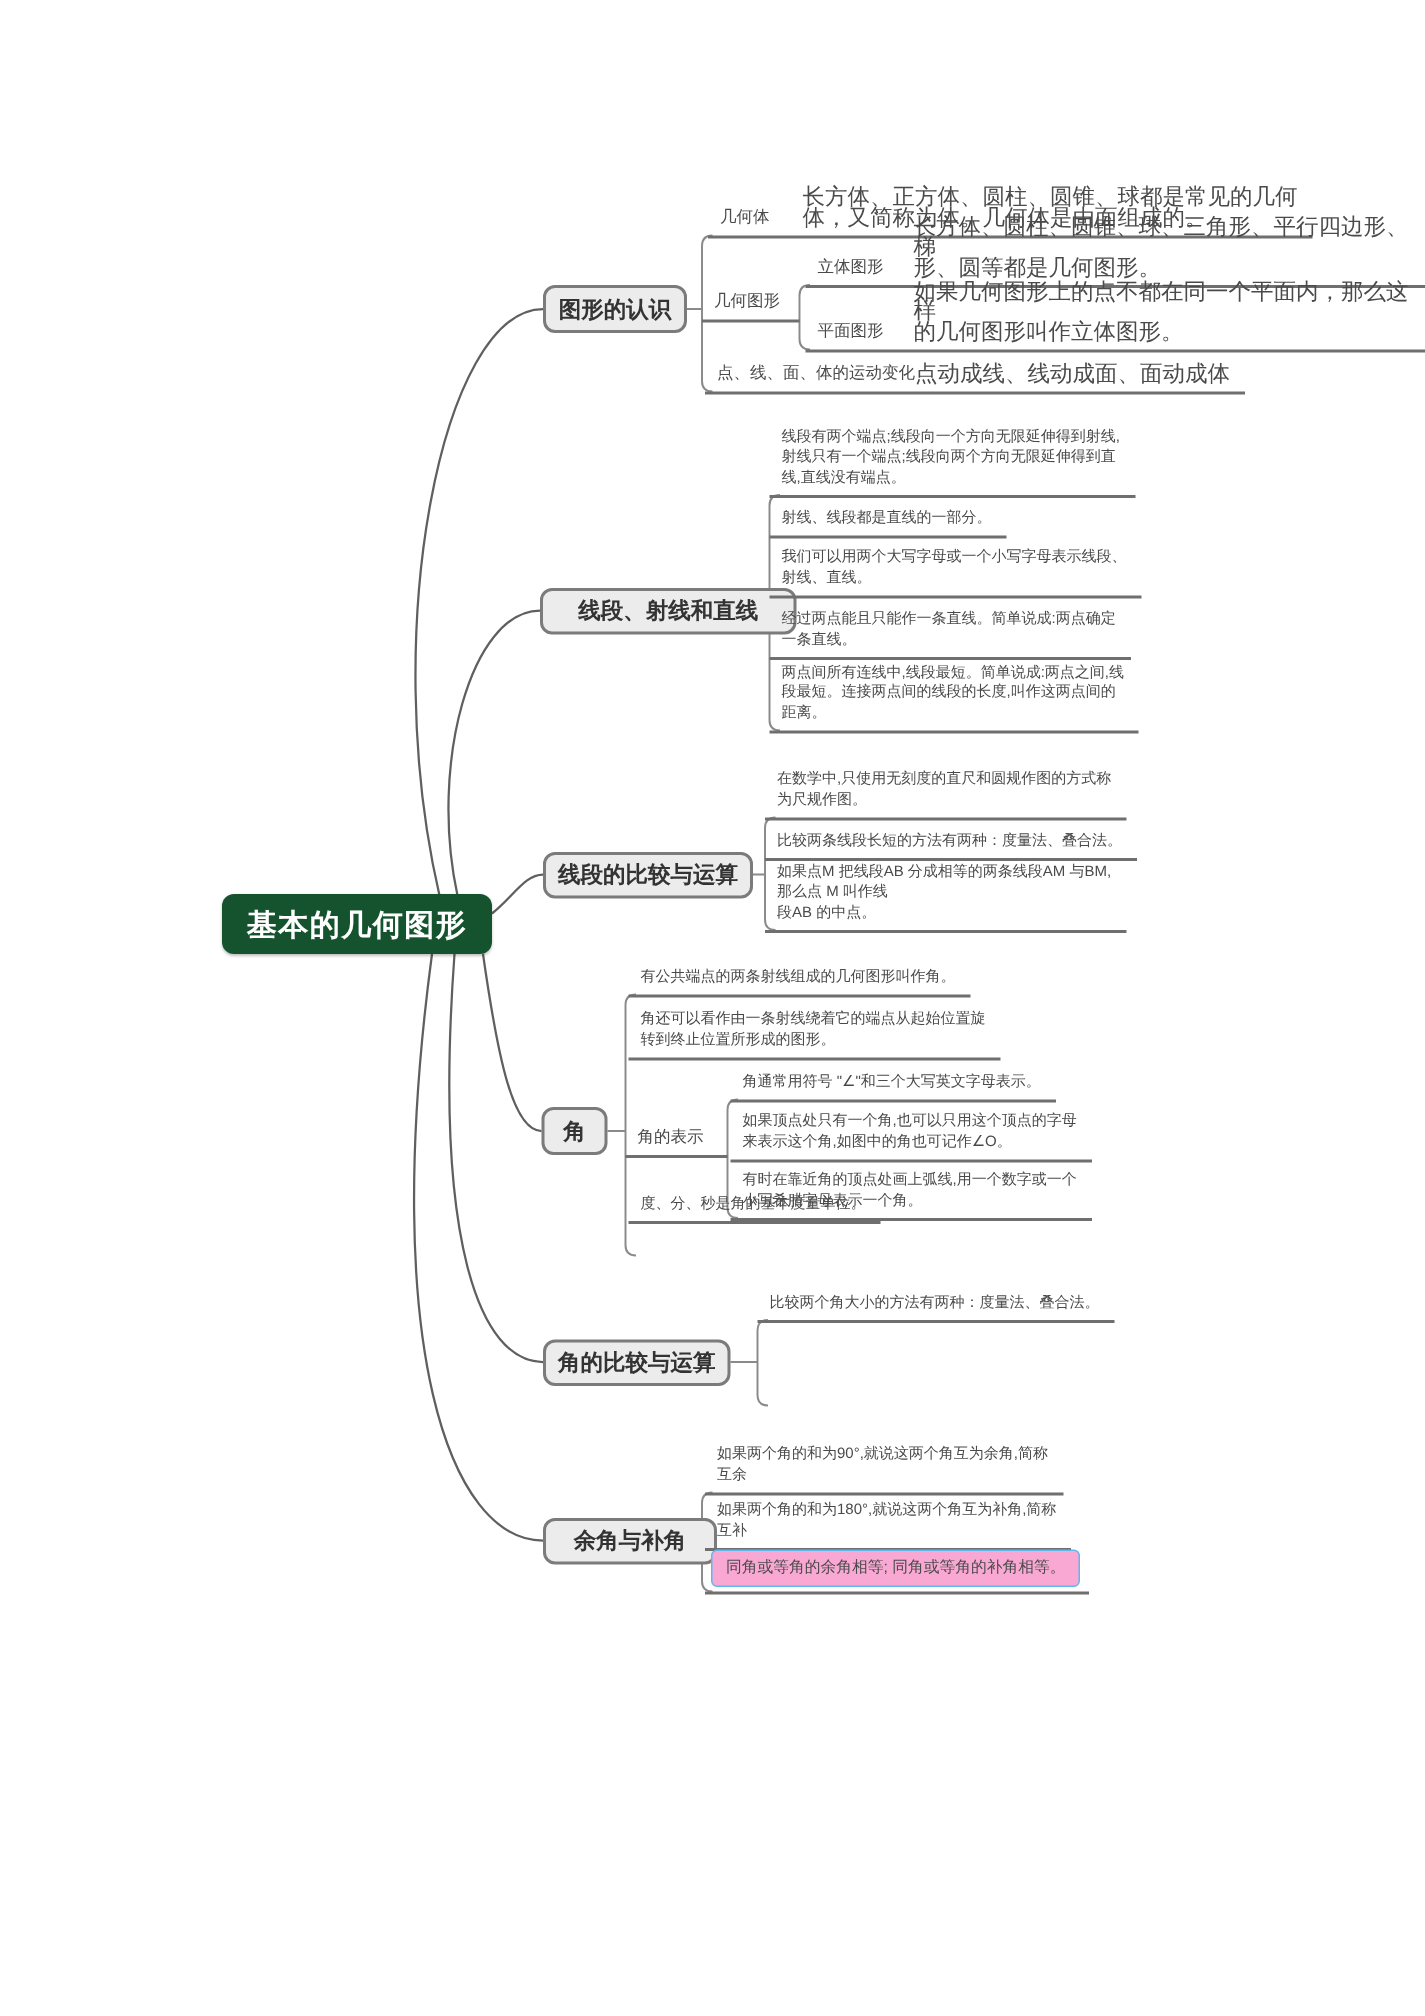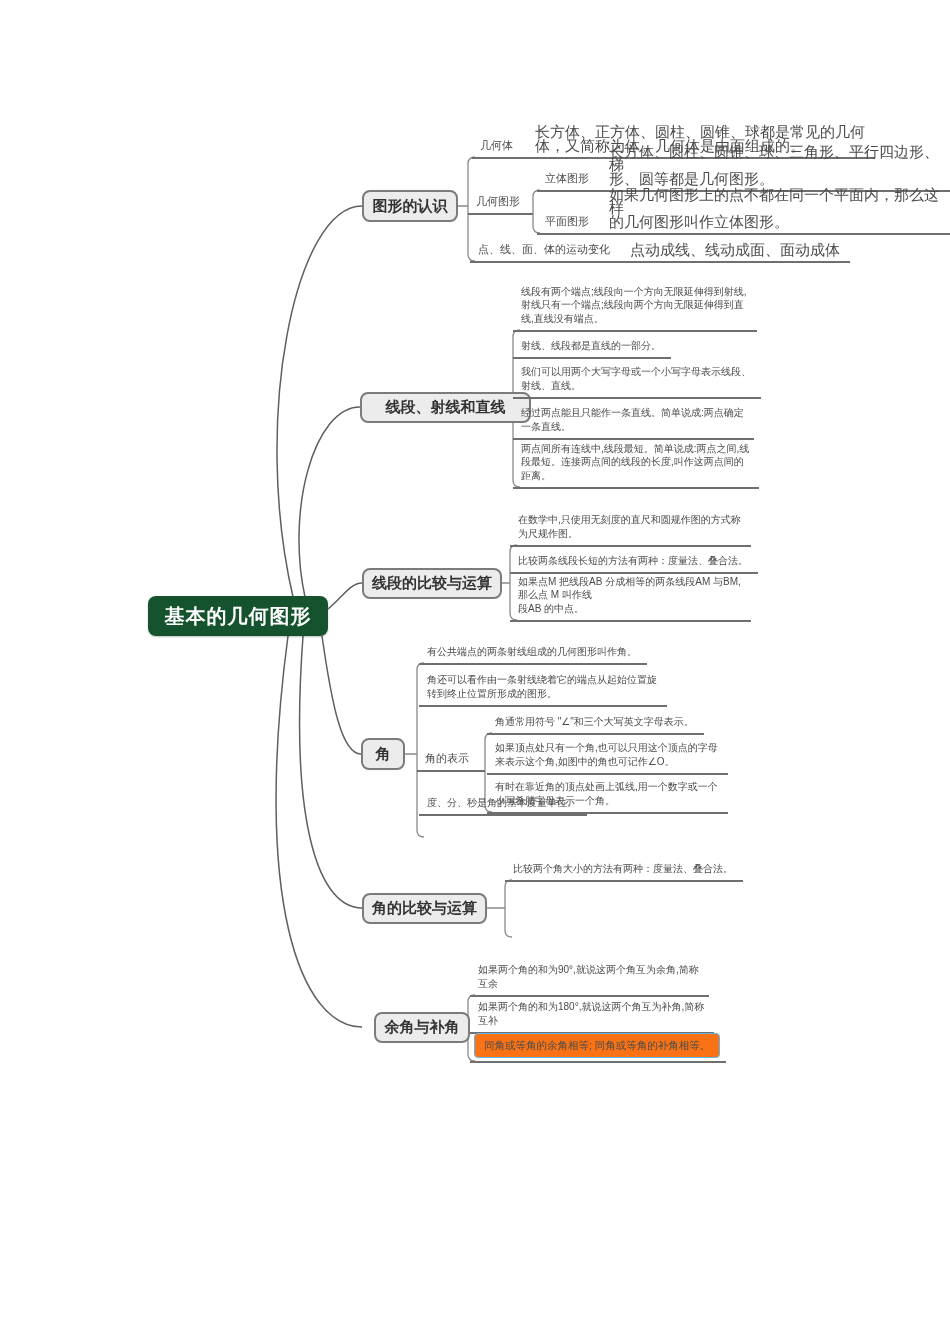--- a/index.html
+++ b/index.html
@@ -12,21 +12,21 @@
   .main-topic{position:absolute;display:flex;align-items:center;justify-content:center;
            background:#ECECEC;border:2px solid #7B7B7B;border-radius:8px;color:#333;
            font-size:15px;font-weight:bold;white-space:pre;z-index:2;box-sizing:border-box;}
   .row{position:absolute;border-bottom:2px solid #6F6F6F;padding:2px 10px 5px 8px;
        font-size:10px;line-height:13.5px;color:#4A4A4A;white-space:pre-line;z-index:2;}
   .lblrow{position:absolute;border-bottom:2px solid #6F6F6F;display:flex;align-items:flex-end;
        padding:2px 10px 5px 8px;z-index:2;box-sizing:border-box;}
   .lbl{font-size:11px;line-height:13.5px;color:#4A4A4A;white-space:pre;flex:none;}
   .txt{font-size:15px;line-height:13.5px;color:#4A4A4A;white-space:pre-line;}
   .hl-row{position:absolute;border-bottom:2px solid #6F6F6F;padding:0 6px 3px 4px;z-index:2;}
-  .hl-box{display:inline-block;border:1.5px solid #5FB7EE;border-radius:4px;background:#f97316;
+  .hl-box{display:inline-block;border:1.5px solid #5FB7EE;border-radius:4px;background:#f9a8d4;
        padding:5px 9px;font-size:10.5px;line-height:13px;color:#4A4A4A;white-space:pre;}
 </style>
 </head>
 <body>
 
 <div id="canvas">
 
   <svg class="wires">
     <g fill="none" stroke="#5F5F5F" stroke-width="1.5">
       <path d="M 293 597 C 252 420 295 206 362 206"></path>
@@ -48,41 +48,41 @@
     </g>
   </svg>
 
   <div class="central" style="left:148px;top:596px;width:180px;height:40px;">基本的几何图形</div>
 
   <div class="main-topic" style="left:362px;top:190px;width:96px;height:32px;">图形的认识</div>
   <div class="main-topic" style="left:360px;top:392px;width:171px;height:31px;">线段、射线和直线</div>
   <div class="main-topic" style="left:362px;top:568px;width:140px;height:31px;">线段的比较与运算</div>
   <div class="main-topic" style="left:361px;top:738px;width:44px;height:32px;">角</div>
   <div class="main-topic" style="left:362px;top:893px;width:125px;height:31px;">角的比较与运算</div>
-  <div class="main-topic" style="left:362px;top:1012px;width:96px;height:31px;margin-left:12px;">余角与补角</div>
+  <div class="main-topic" style="left:362px;top:1012px;width:116px;height:31px;">余角与补角</div>
 
   <div class="lblrow" style="left:472px;bottom:1185px;gap:22px;">
     <span class="lbl">几何体</span>
     <span class="txt">长方体、正方体、圆柱、圆锥、球都是常见的几何
 体，又简称为体。几何体是由面组成的。</span>
   </div>
   <div class="lblrow" style="left:468px;bottom:1129px;width:65px;">
     <span class="lbl">几何图形</span>
   </div>
   <div class="lblrow" style="left:537px;bottom:1152px;gap:20px;">
     <span class="lbl">立体图形</span>
     <span class="txt">长方体、圆柱、圆锥、球、三角形、平行四边形、梯
 形、圆等都是几何图形。</span>
   </div>
   <div class="lblrow" style="left:537px;bottom:1109px;gap:20px;">
     <span class="lbl">平面图形</span>
     <span class="txt">如果几何图形上的点不都在同一个平面内，那么这样
 的几何图形叫作立体图形。</span>
   </div>
-  <div class="lblrow" style="left:470px;bottom:1081px;gap:20px;">
+  <div class="lblrow" style="left:470px;bottom:1081px;">
     <span class="lbl">点、线、面、体的运动变化</span>
     <span class="txt">点动成线、线动成面、面动成体</span>
   </div>
 
   <div class="row" style="left:513px;bottom:1012px;">线段有两个端点;线段向一个方向无限延伸得到射线,
 射线只有一个端点;线段向两个方向无限延伸得到直
 线,直线没有端点。</div>
   <div class="row" style="left:513px;bottom:985px;">射线、线段都是直线的一部分。</div>
   <div class="row" style="left:513px;bottom:945px;">我们可以用两个大写字母或一个小写字母表示线段、
 射线、直线。</div>

